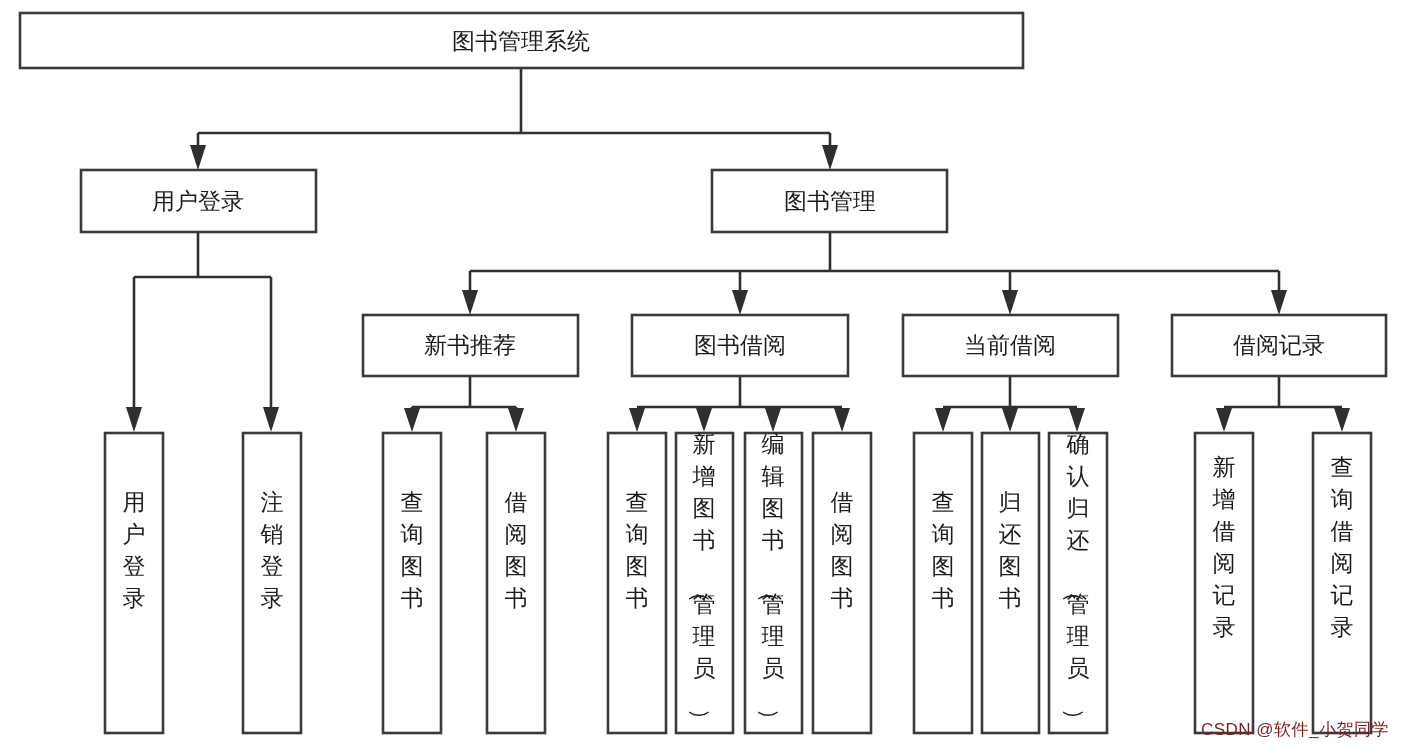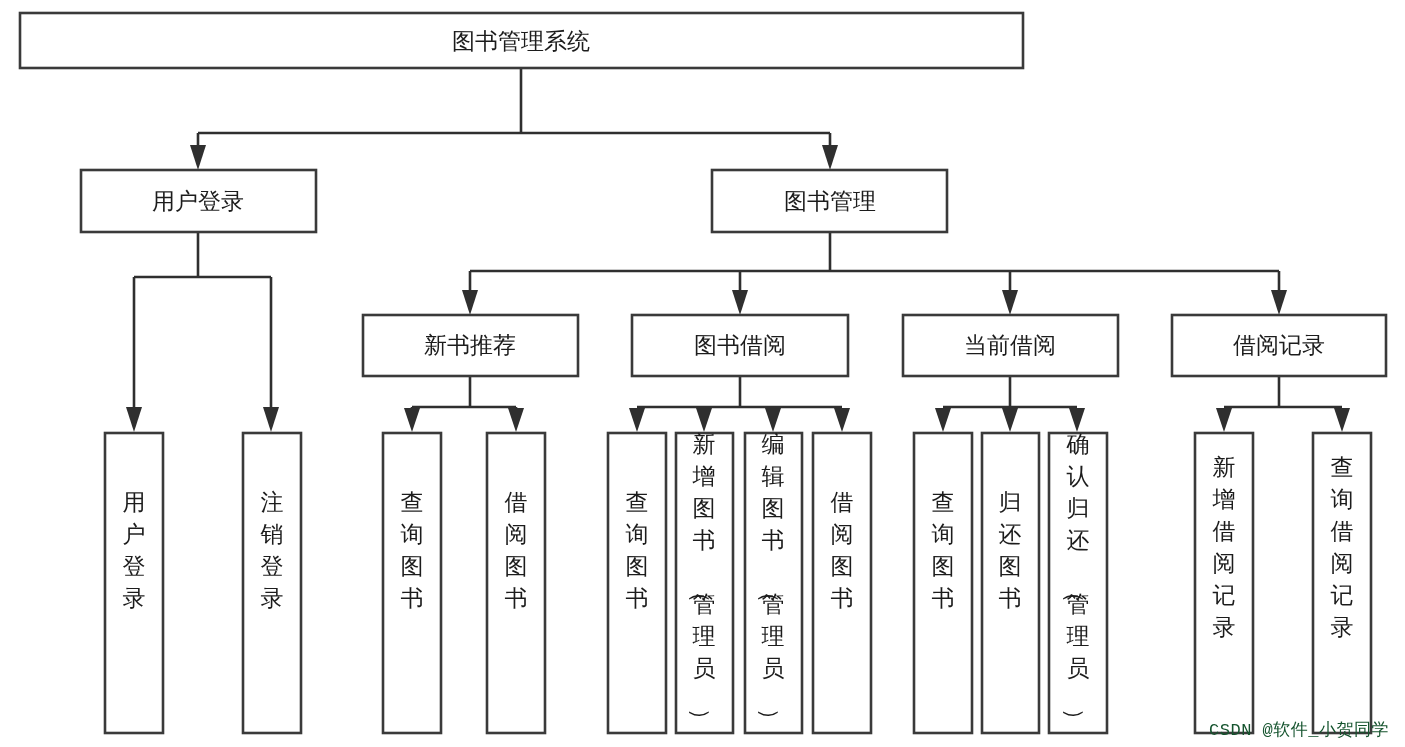--- a/index.html
+++ b/index.html
@@ -50,23 +50,23 @@
   .node-label-v {
     font-family: "DejaVu Sans", "Liberation Sans", sans-serif;
     font-size: 23px;
     fill: #1c1c1c;
     text-anchor: middle;
   }
   .watermark {
     position: absolute;
     right: 16px;
     bottom: 6px;
-    font-family: Liberation Mono, monospace;
+    font-family: Liberation Sans, sans-serif;
     font-size: 17px;
-    color: #14532d;
+    color: #7f1d1d;
     letter-spacing: 0.5px;
     white-space: nowrap;
     pointer-events: none;
   }
 </style>
 </head>
 <body>
 
 <div id="diagram-root">
 

